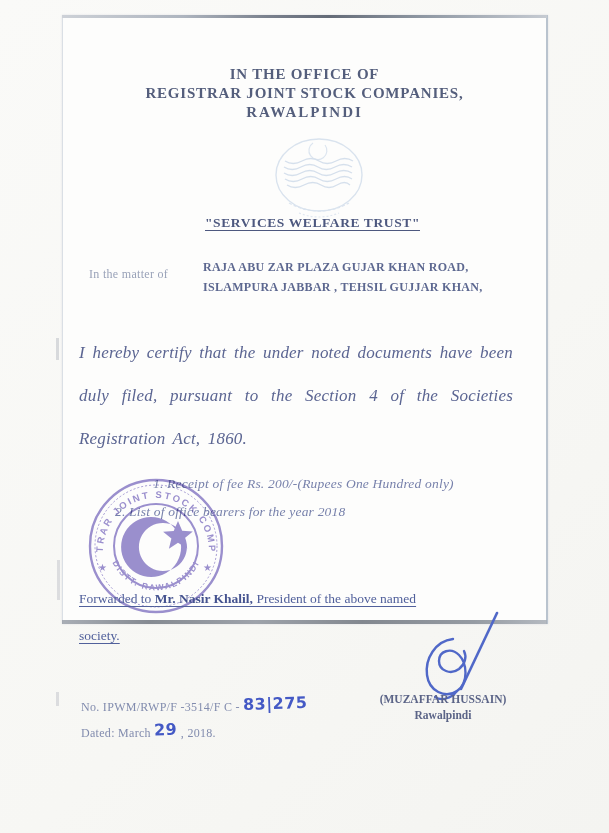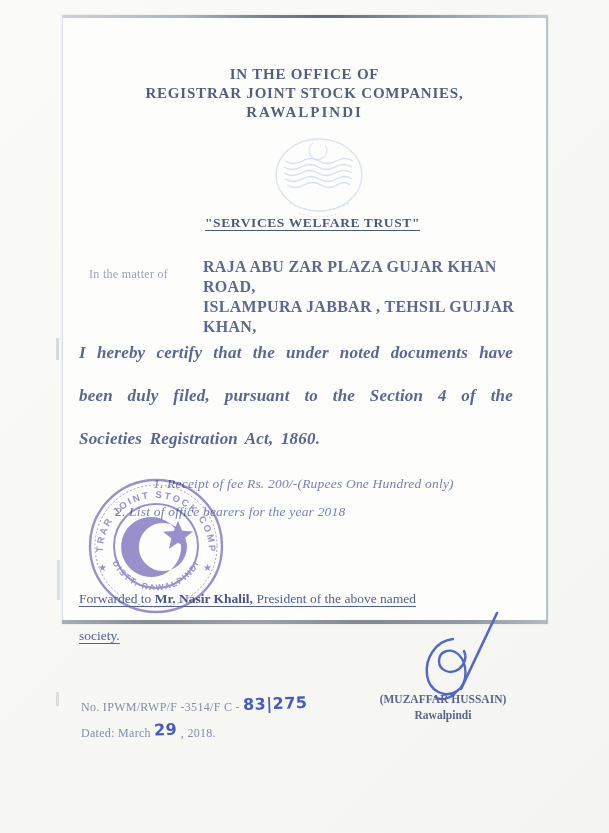--- a/index.html
+++ b/index.html
@@ -26,25 +26,25 @@
   .header{position:absolute;left:0;top:50px;width:100%;text-align:center;
     color:#545e7c;font-weight:700;font-size:15px;line-height:19px;letter-spacing:.8px;}
   .header .hl3{letter-spacing:2px;}
 
   .watermark{position:absolute;left:206px;top:116px;width:100px;height:100px;opacity:.6;}
 
   .matter-label{position:absolute;left:26px;top:204px;font-size:12px;color:#99a2b8;letter-spacing:.3px;margin-top:48px;}
   .trust-name{position:absolute;left:142px;top:200px;font-size:13.5px;font-weight:700;
     color:#4d587f;letter-spacing:.6px;text-decoration:underline;text-underline-offset:3px;}
 
-  .address{position:absolute;left:140px;top:242px;font-size:16px;font-weight:700;
+  .address{position:absolute;left:140px;top:242px;font-size:12px;font-weight:700;
     color:#5d6890;line-height:20px;letter-spacing:.3px;}
 
   .certify{position:absolute;left:16px;top:316px;width:434px;
-    font-size:17px;font-style:italic;font-weight:700;color:#5b6592;
+    font-size:17px;font-style:italic;font-weight:400;color:#5b6592;
     line-height:43px;text-align:justify;letter-spacing:.2px;word-spacing:3px;}
 
   .doc-item{position:absolute;font-size:13.5px;font-style:italic;color:#7781ab;letter-spacing:.2px;}
   .doc-item.i1{left:90px;top:461px;}
   .doc-item.i2{left:52px;top:489px;}
 
   .stamp{position:absolute;left:18px;top:456px;width:150px;height:150px;
     mix-blend-mode:multiply;opacity:.85;}
 
   .forwarded{position:absolute;left:16px;top:565px;width:450px;

